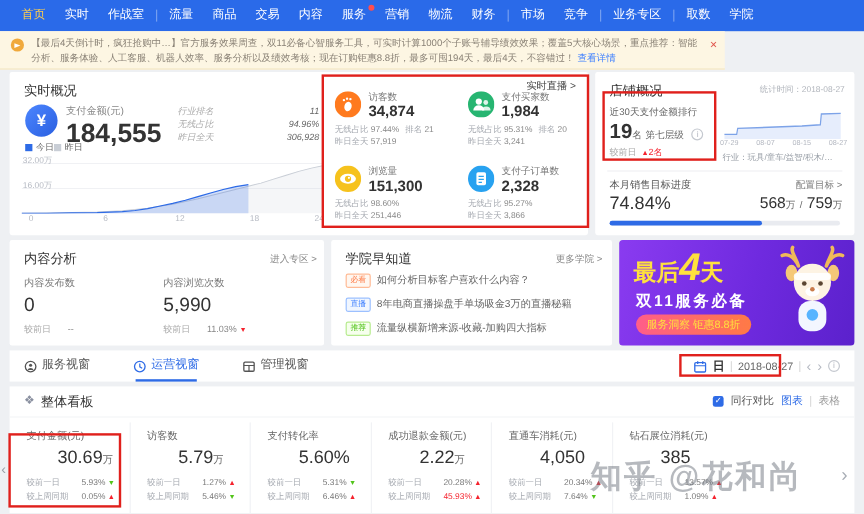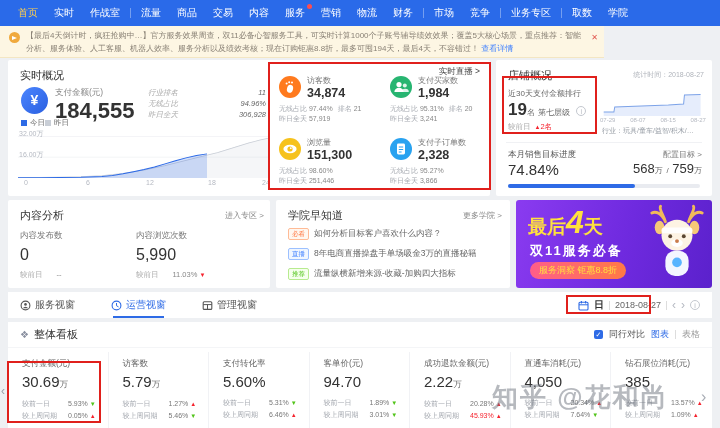--- a/index.html
+++ b/index.html
@@ -139,21 +139,21 @@
   .board-icon { color:#8a90a0; font-size:10px; margin-right:5px; }
   .board-title { font-size:11px; color:#333; }
   .board-right { margin-left:auto; display:flex; align-items:center; gap:6px; font-size:9px; }
   .cbox { width:9px; height:9px; background:#2e6be6; border-radius:2px; color:#fff; font-size:7px;
           line-height:9px; text-align:center; cursor:pointer; }
   .cmp-label { color:#555; } .lnk-chart { color:#2e6be6; cursor:pointer; } .lnk-table { color:#999; cursor:pointer; }
   .metrics { position:absolute; top:30px; left:0; right:0; bottom:0; display:flex; }
   .mcell { width:100.5px; border-right:1px solid #f1f2f5; padding:6px 0 0 14px; cursor:pointer; }
   .mcell:last-child { border-right:none; }
   .m-name { font-size:8.5px; color:#666; white-space:nowrap; }
-  .m-value { font-size:15px; color:#333; margin-top:3px; font-weight:500; }
+  .m-value { font-size:15px; color:#333; margin-top:3px; font-weight:500;margin-left:26px; }
   .m-value .u { font-size:8.5px; color:#666; font-weight:normal; }
   .m-rows { margin-top:7px; font-size:7px; line-height:11px; color:#a5a9b0; white-space:nowrap; }
   .m-rows .lab { display:inline-block; width:46px; }
   .m-rows .val { color:#777; margin-right:2px; }
   .m-rows .val.alert { color:#f5222d; }
   .arr { font-size:6px; } .arr.up { color:#f5222d; } .arr.dn { color:#52c41a; }
 
   .scroll-left { position:absolute; left:1px; top:384px; font-size:12px; color:#9aa0a8; }
   .scroll-right { position:absolute; left:701px; top:388px; font-size:16px; color:#a8adb5; cursor:pointer; }
 
@@ -483,28 +483,20 @@
       </div>
       <div class="mcell">
         <div class="m-name">支付转化率</div>
         <div class="m-value"><span>5.60%</span><span class="u"></span></div>
         <div class="m-rows">
           <div><span class="lab">较前一日</span><span class="val">5.31%</span><span class="arr dn">▼</span></div>
           <div><span class="lab">较上周同期</span><span class="val">6.46%</span><span class="arr up">▲</span></div>
         </div>
       </div>
       <div class="mcell">
-        <div class="m-name">客单价(元)</div>
-        <div class="m-value"><span>94.70</span><span class="u"></span></div>
-        <div class="m-rows">
-          <div><span class="lab">较前一日</span><span class="val">1.89%</span><span class="arr dn">▼</span></div>
-          <div><span class="lab">较上周同期</span><span class="val">3.01%</span><span class="arr dn">▼</span></div>
-        </div>
-      </div>
-      <div class="mcell">
         <div class="m-name">成功退款金额(元)</div>
         <div class="m-value"><span>2.22</span><span class="u">万</span></div>
         <div class="m-rows">
           <div><span class="lab">较前一日</span><span class="val">20.28%</span><span class="arr up">▲</span></div>
           <div><span class="lab">较上周同期</span><span class="val alert">45.93%</span><span class="arr up">▲</span></div>
         </div>
       </div>
       <div class="mcell">
         <div class="m-name">直通车消耗(元)</div>
         <div class="m-value"><span>4,050</span><span class="u"></span></div>

